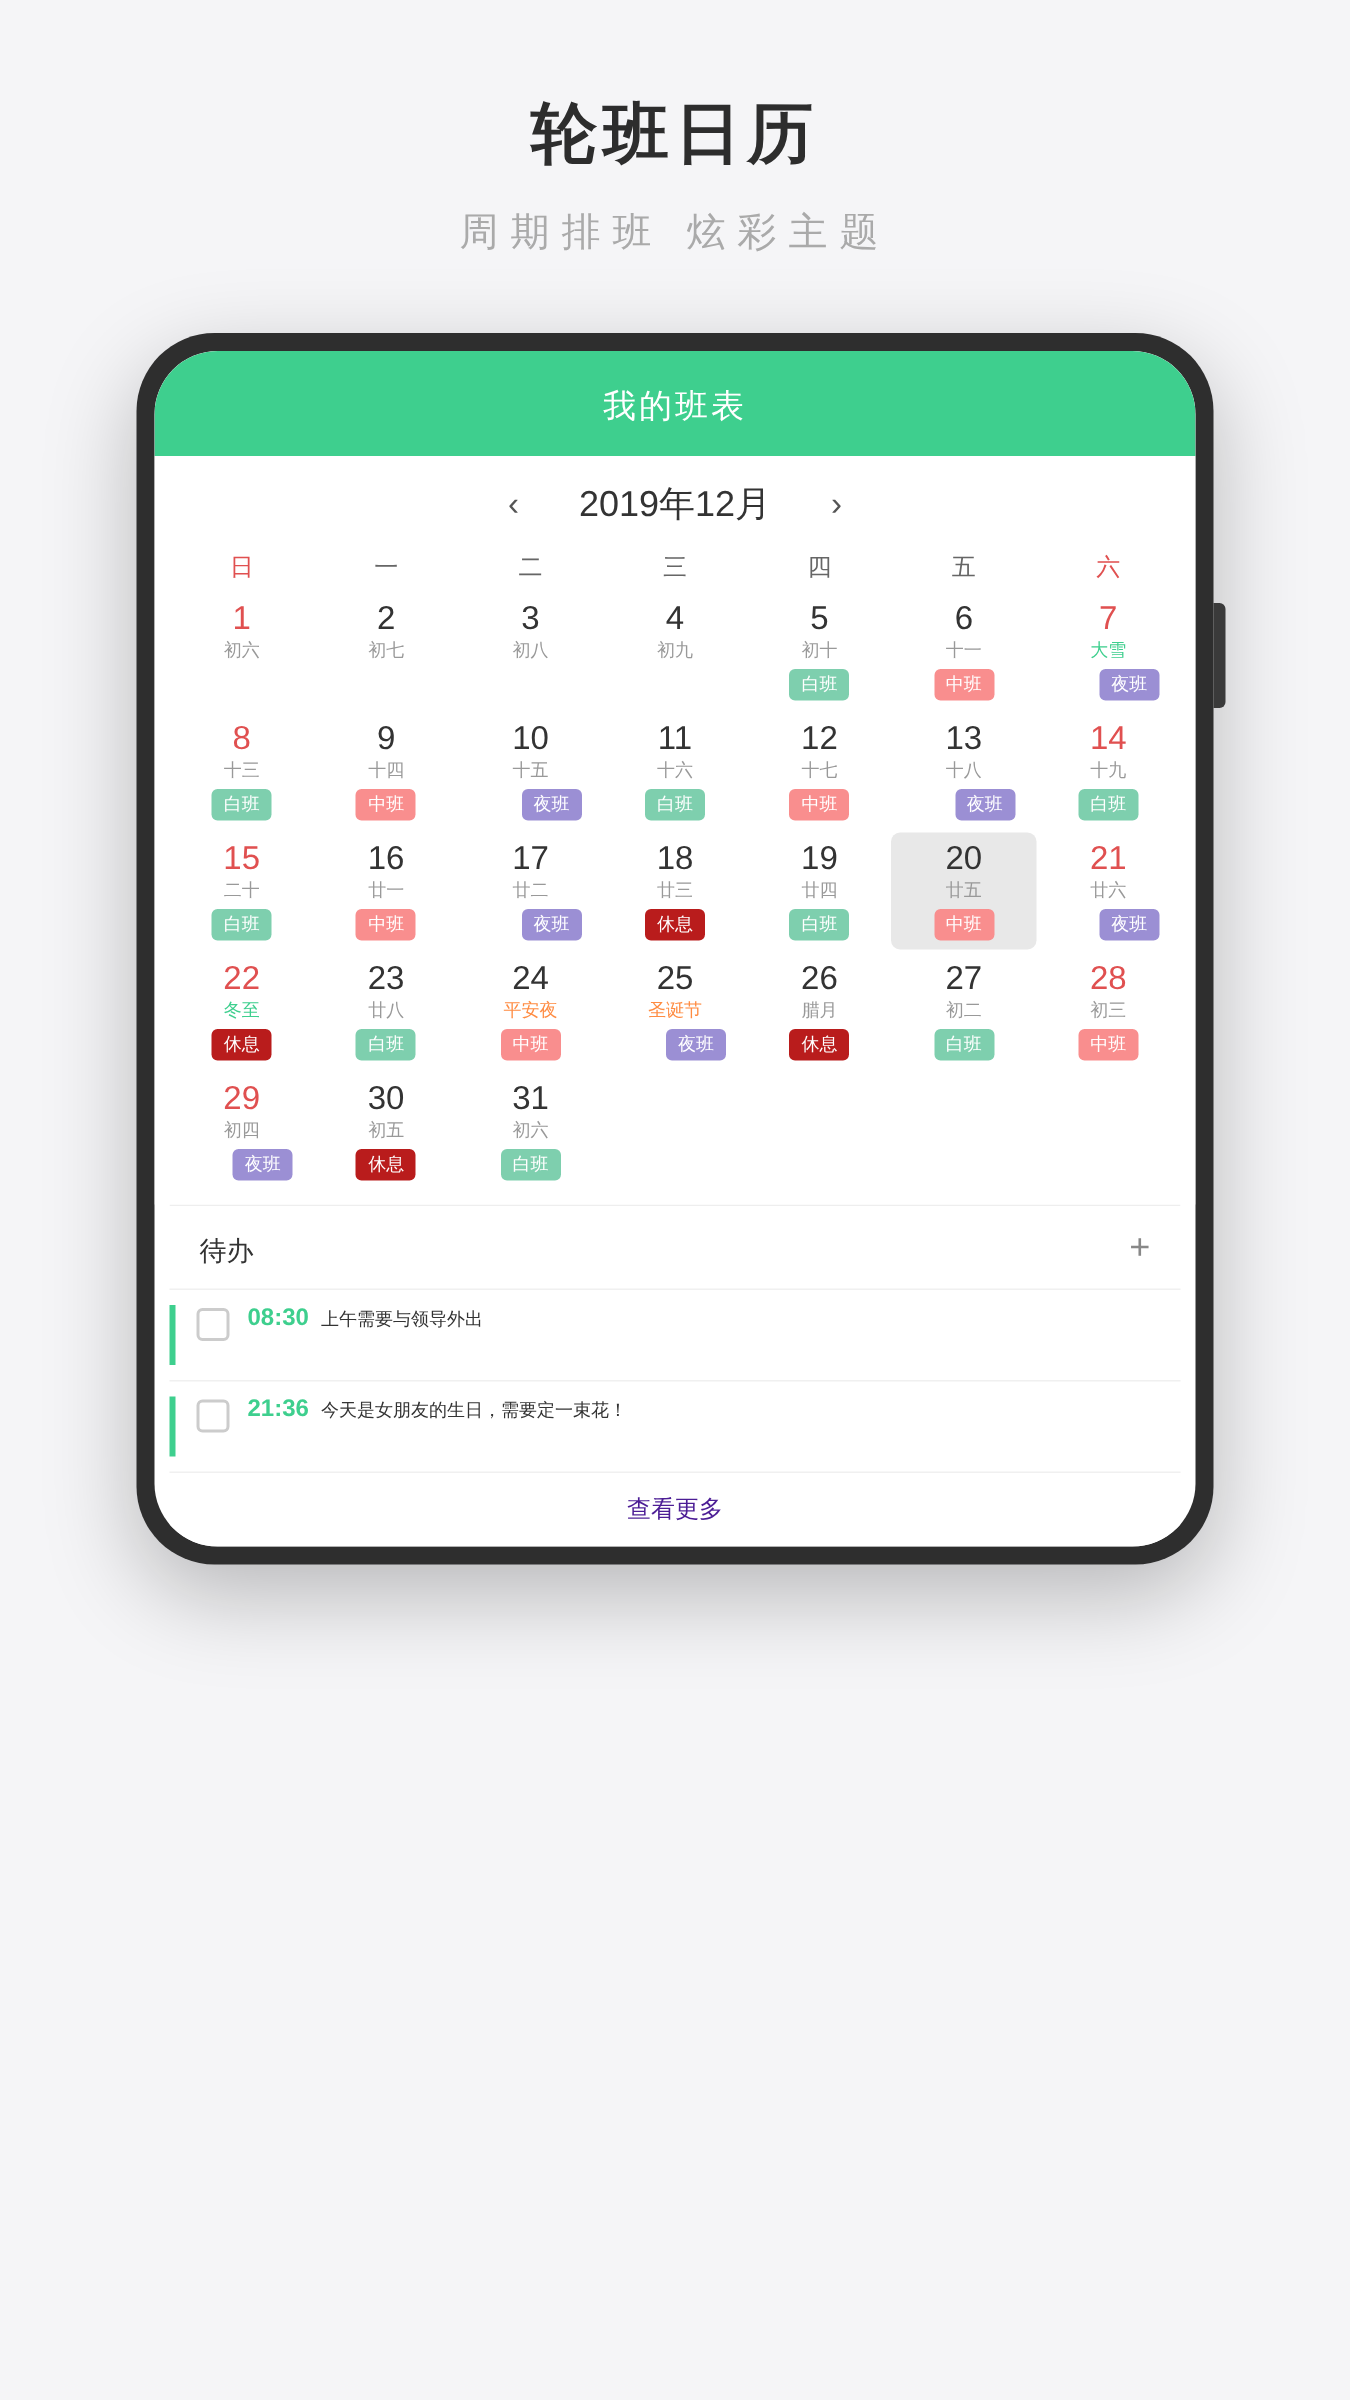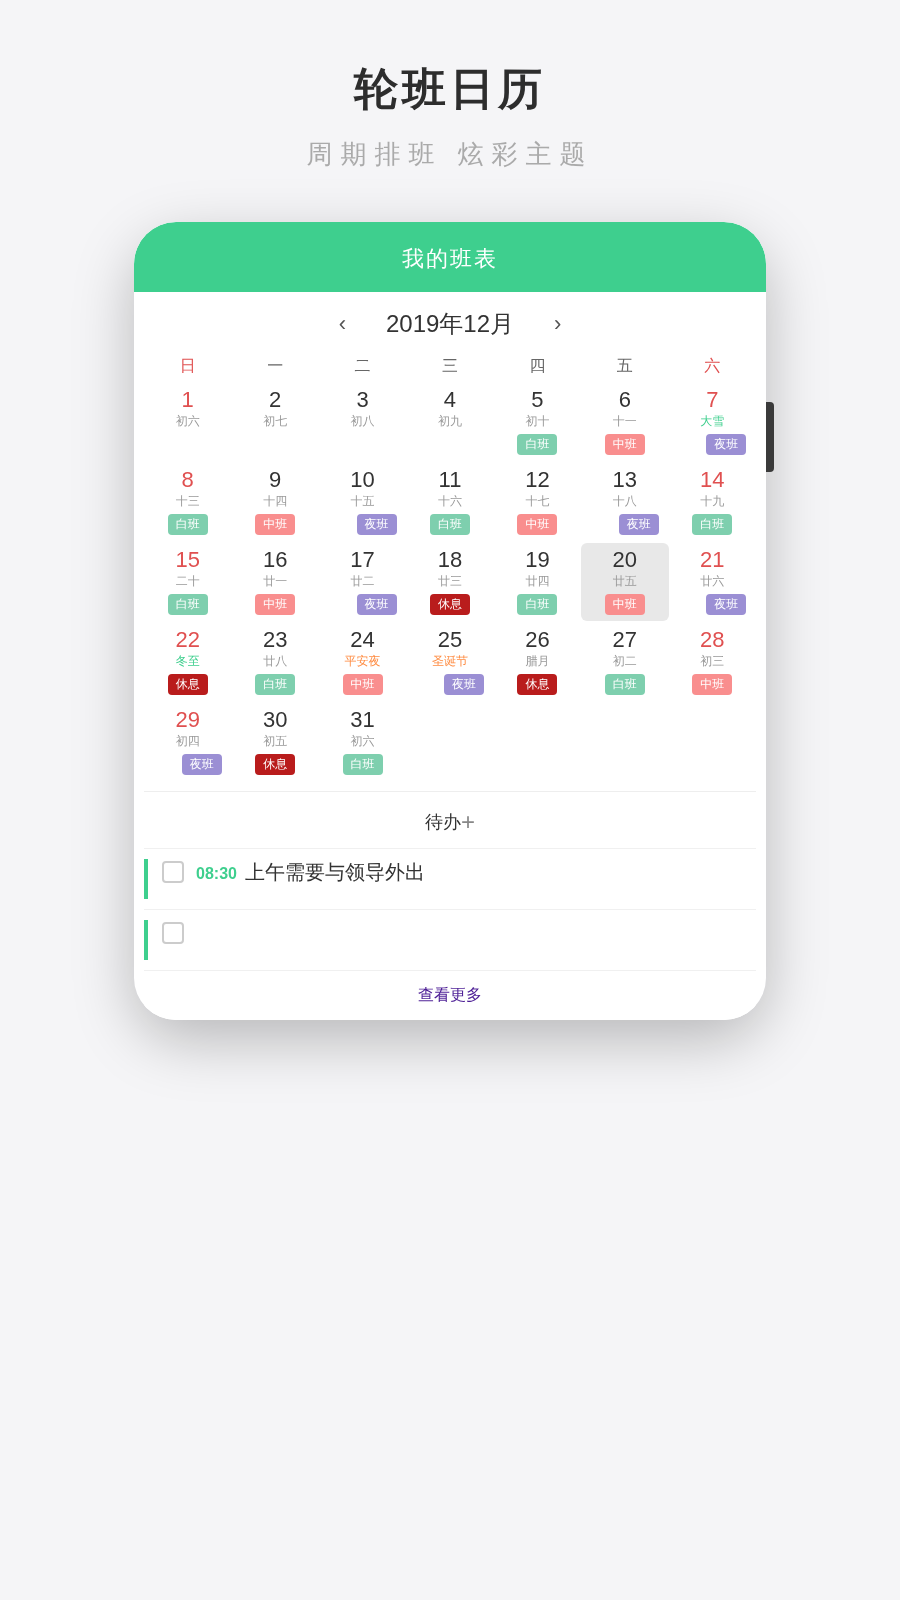--- a/index.html
+++ b/index.html
@@ -20,23 +20,24 @@
       letter-spacing: 4px;
       margin-bottom: 18px;
     }
     .app-subtitle {
       font-size: 26px;
       color: #aaa;
       letter-spacing: 8px;
       margin-bottom: 50px;
     }
     .phone-frame {
-      width: 632px;
+      width: 718px;
       background: #2e2e2e;
       border-radius: 52px;
+      padding: 12px;
       box-shadow: 0 20px 60px rgba(0,0,0,0.25);
       position: relative;
     }
     .phone-inner {
       background: #fff;
       border-radius: 42px;
       overflow: hidden;
     }
     
     .phone-frame::after {
@@ -145,25 +146,26 @@
 
     
     .todo-section {
       background: #fff;
       margin: 0 10px 0;
       border-top: 1px solid #eee;
       border-radius: 0 0 10px 10px;
     }
     .todo-header {
       display: flex;
-      justify-content: center;
+      justify-content: space-between;
       align-items: center;
       padding: 16px 20px 12px;
       font-size: 18px;
       color: #333;
+      font-family: Liberation Mono, monospace;
     }
     .todo-plus {
       font-size: 24px;
       color: #888;
     }
     .todo-item {
       display: flex;
       align-items: flex-start;
       padding: 10px 20px 10px 0;
       border-top: 1px solid #f0f0f0;
@@ -188,21 +190,21 @@
     .todo-content {
       flex: 1;
     }
     .todo-time {
       font-size: 16px;
       font-weight: 700;
       color: #3ecf8e;
       margin-right: 8px;
     }
     .todo-text {
-      font-size: 20px;
+      font-size: 12px;
       color: #333;
     }
     .todo-more {
       text-align: center;
       padding: 14px;
       font-size: 16px;
       color: #4c1d95;
       border-top: 1px solid #f0f0f0;
     }
     .empty-cell {
@@ -401,19 +403,20 @@
       </div>
       <div id="todo-list">
           <div class="todo-item">
             <div class="todo-left-bar"></div>
             <div class="todo-checkbox"></div>
             <div class="todo-content"><span class="todo-time">08:30</span><span class="todo-text">上午需要与领导外出</span></div>
           </div>
           <div class="todo-item">
             <div class="todo-left-bar"></div>
             <div class="todo-checkbox"></div>
+            <div class="todo-content"><span class="todo-time">21:36</span><span class="todo-text">今天是女朋友的生日，需要定一束花！</span></div>
           </div>
         </div>
       <div class="todo-more">查看更多</div>
     </div>
 
   </div>
 </div>
 
 </body></html>

